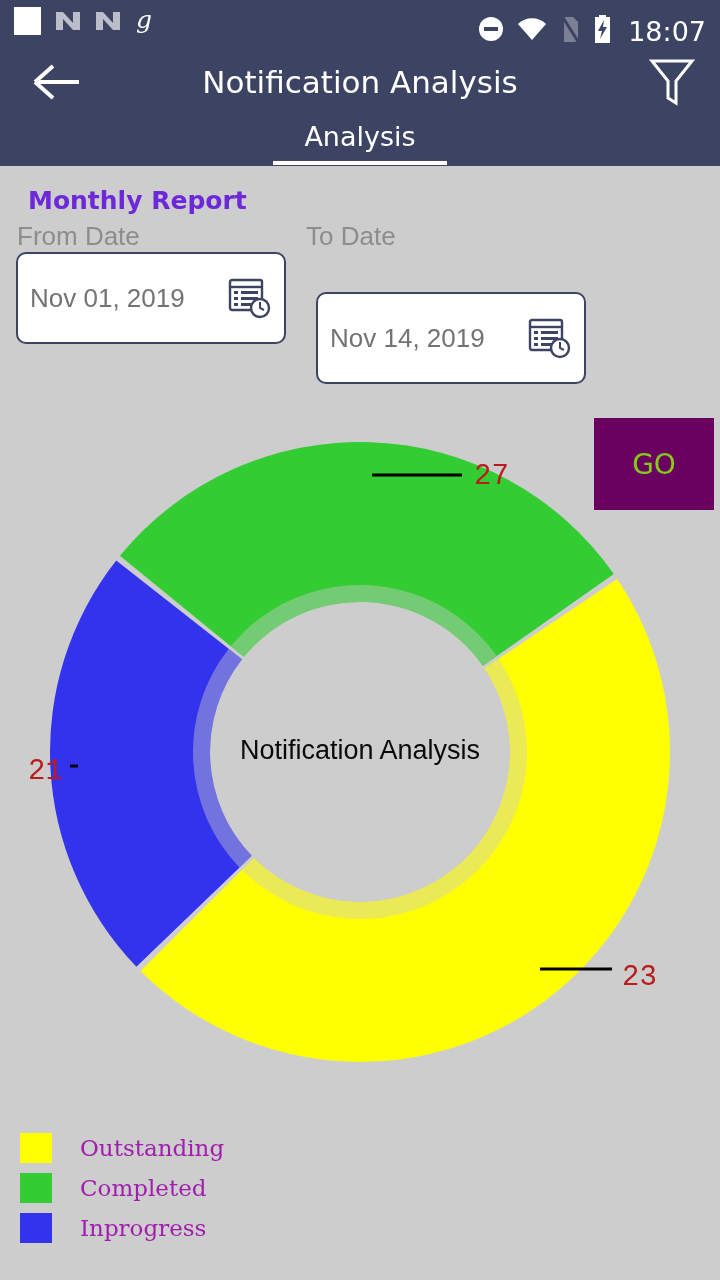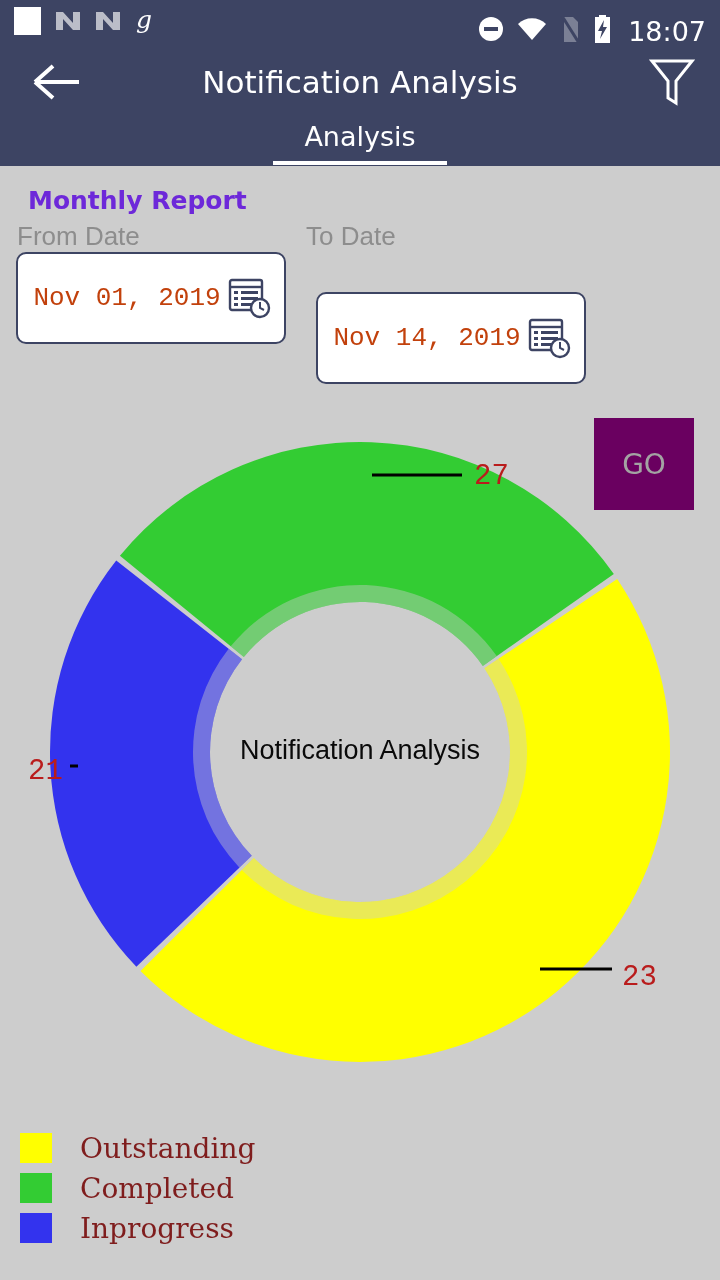--- a/index.html
+++ b/index.html
@@ -98,33 +98,33 @@
     width: 270px; height: 92px;
     background: #ffffff;
     border: 2px solid #3d4463;
     border-radius: 10px;
     display: flex; align-items: center;
     cursor: pointer;
   }
   #from-date-field { left: 16px; }
   #to-date-field  { left: 316px; margin-top: 40px; }
   .date-value {
-    flex: 1; text-align: center;
-    font-size: 26px; color: #c2410c;
+    flex: 1; text-align: left;
+    font-size: 26px; color: #737373;
     padding-left: 12px;
-    font-family: Liberation Mono, monospace;
+    font-family: Liberation Sans, sans-serif;
   }
   .date-icon { width: 52px; margin-right: 8px; display: flex; justify-content: center; }
 
   #go-button {
     position: absolute; left: 594px; top: 252px;
-    width: 100px; height: 92px;
+    width: 120px; height: 92px;
     background: #6a0060;
     display: flex; align-items: center; justify-content: center;
-    color: #a3a3a3; font-size: 28px;
+    color: #84cc16; font-size: 28px;
     cursor: pointer;
   }
 
   
   #chart-area {
     position: absolute; left: 0; top: 400px;
     width: 720px; height: 710px;
   }
   #donut-svg { position: absolute; left: 0; top: 0; }
   #center-label {
@@ -149,21 +149,21 @@
   }
   .legend-row {
     display: flex; align-items: center;
     height: 40px;
   }
   .legend-swatch {
     width: 32px; height: 30px; flex: 0 0 32px;
   }
   .legend-label {
     margin-left: 28px;
-    font-size: 28px; color: #7f1d1d;
+    font-size: 23px; color: #a21caf;
     font-family: "DejaVu Serif", serif;
   }
 </style>
 </head>
 <body>
 
 <div id="screen">
 
   <div id="status-bar" style="background: rgb(61, 68, 99);">
     <div id="status-left">

